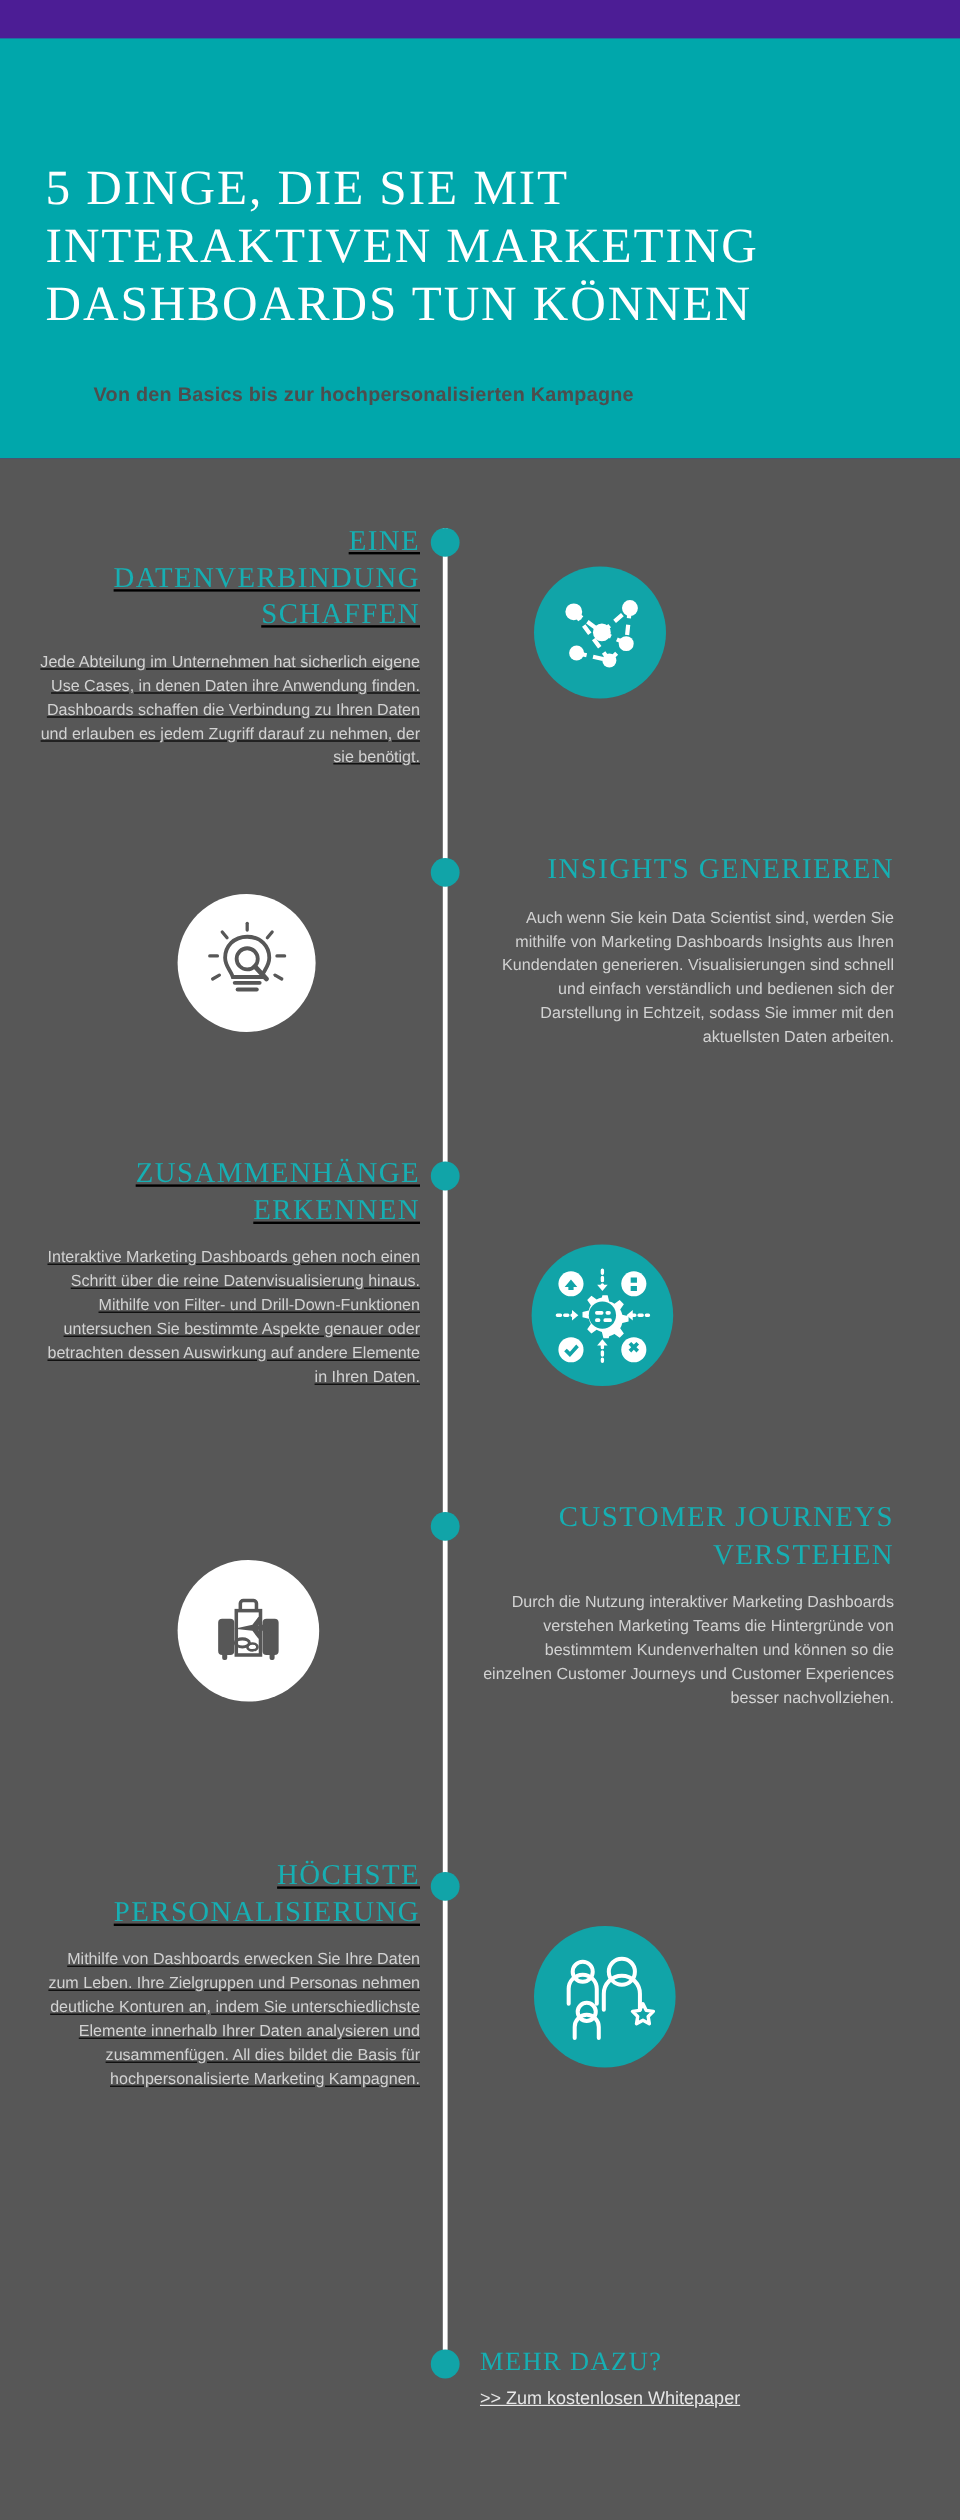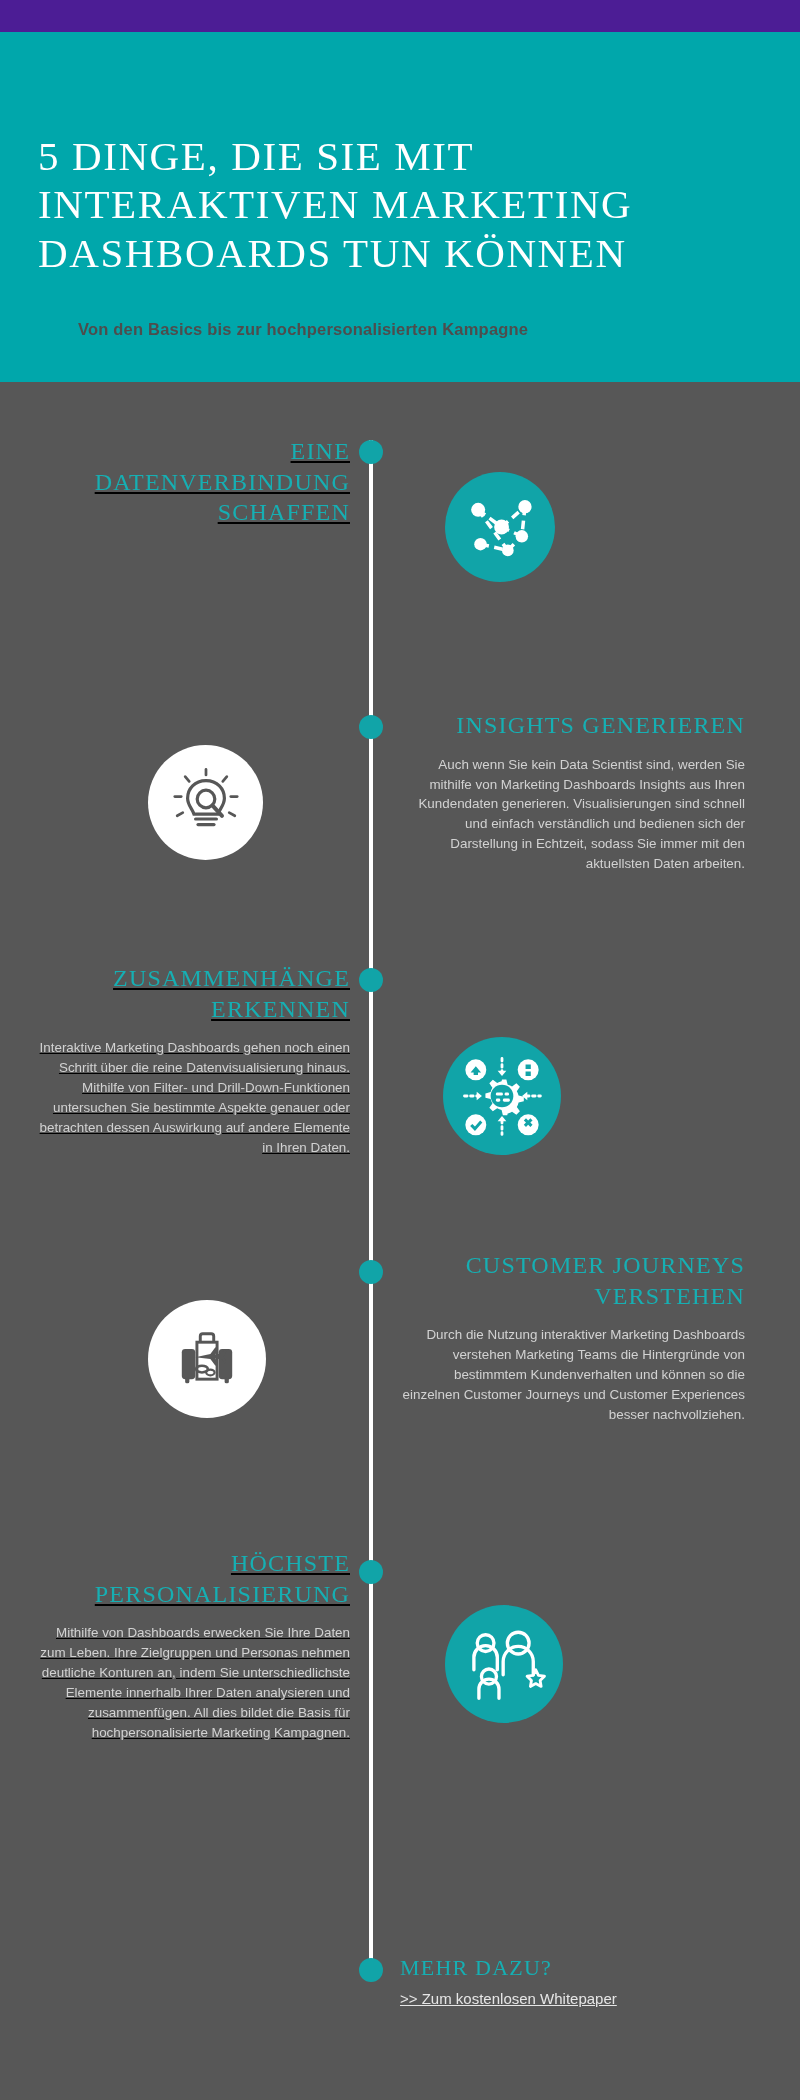--- a/index.html
+++ b/index.html
@@ -120,20 +120,21 @@
   <div class="timeline-line"></div>
   <div class="dot" style="top:440px"></div>
   <div class="dot" style="top:715px"></div>
   <div class="dot" style="top:968px"></div>
   <div class="dot" style="top:1260px"></div>
   <div class="dot" style="top:1560px"></div>
   <div class="dot" style="top:1958px"></div>
 
   <div class="sec align-right" style="left:30px; top:436px; width:320px;">
     <div class="sec-title">EINE DATENVERBINDUNG SCHAFFEN</div>
+    <div class="sec-body">Jede Abteilung im Unternehmen hat sicherlich eigene Use Cases, in denen Daten ihre Anwendung finden. Dashboards schaffen die Verbindung zu Ihren Daten und erlauben es jedem Zugriff darauf zu nehmen, der sie benötigt.</div>
   </div>
   <div class="icon-circle ic-teal" style="left:445px; top:472px; width:110px; height:110px;">
     <svg width="78" height="78" viewBox="0 0 100 100">
       <g stroke="#ffffff" stroke-width="4.5" fill="none" stroke-dasharray="11 7">
         <line x1="22" y1="28" x2="52" y2="50"></line>
         <line x1="52" y1="50" x2="82" y2="24"></line>
         <line x1="82" y1="24" x2="78" y2="62"></line>
         <line x1="78" y1="62" x2="52" y2="50"></line>
         <line x1="22" y1="28" x2="60" y2="80"></line>
         <line x1="25" y1="72" x2="60" y2="80"></line>

